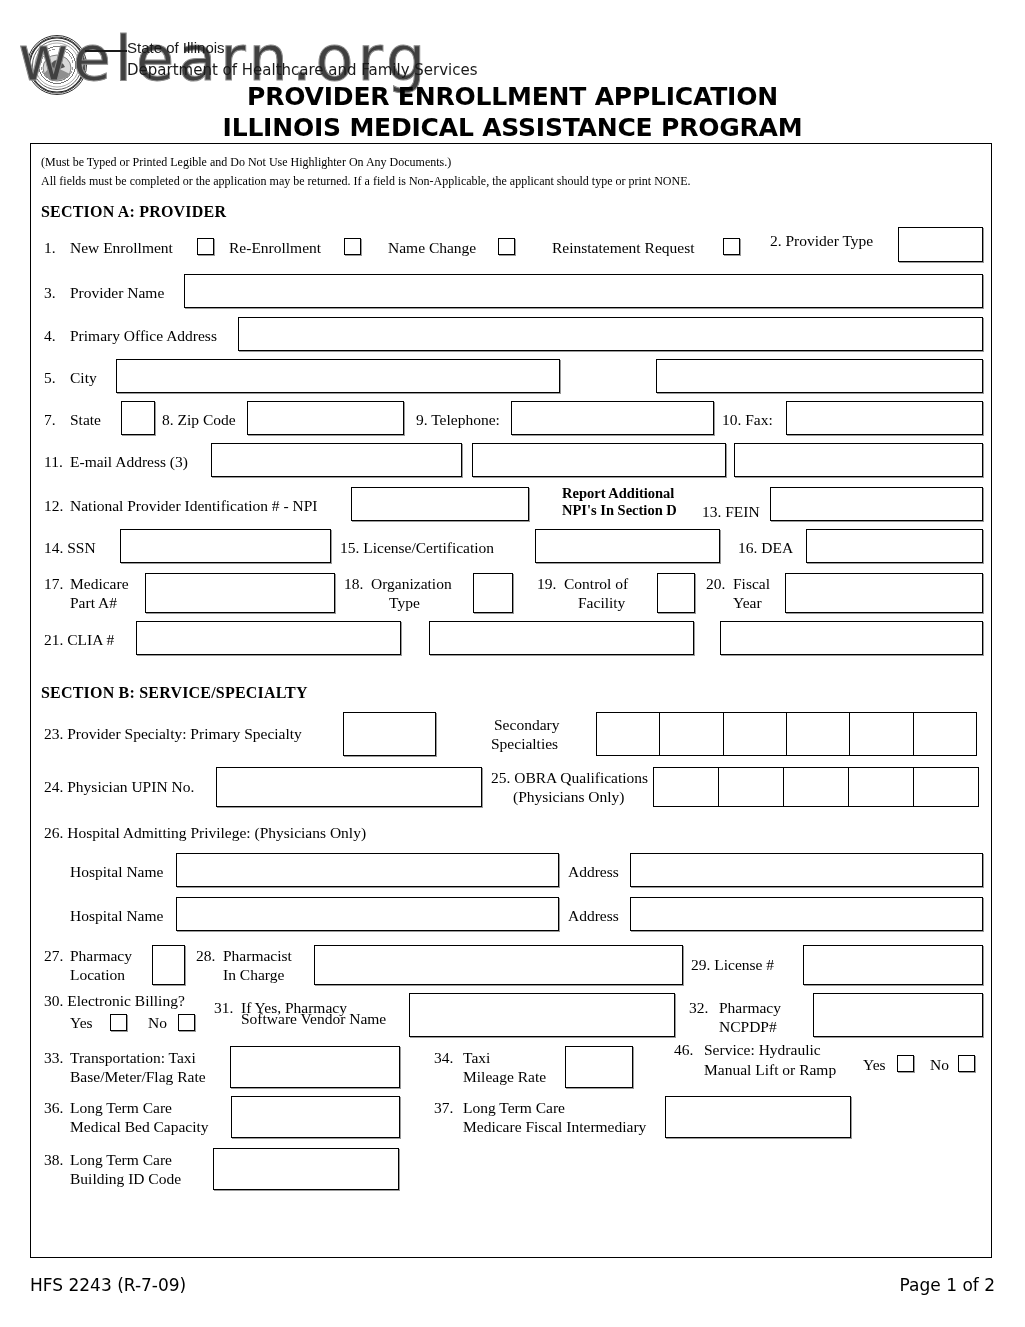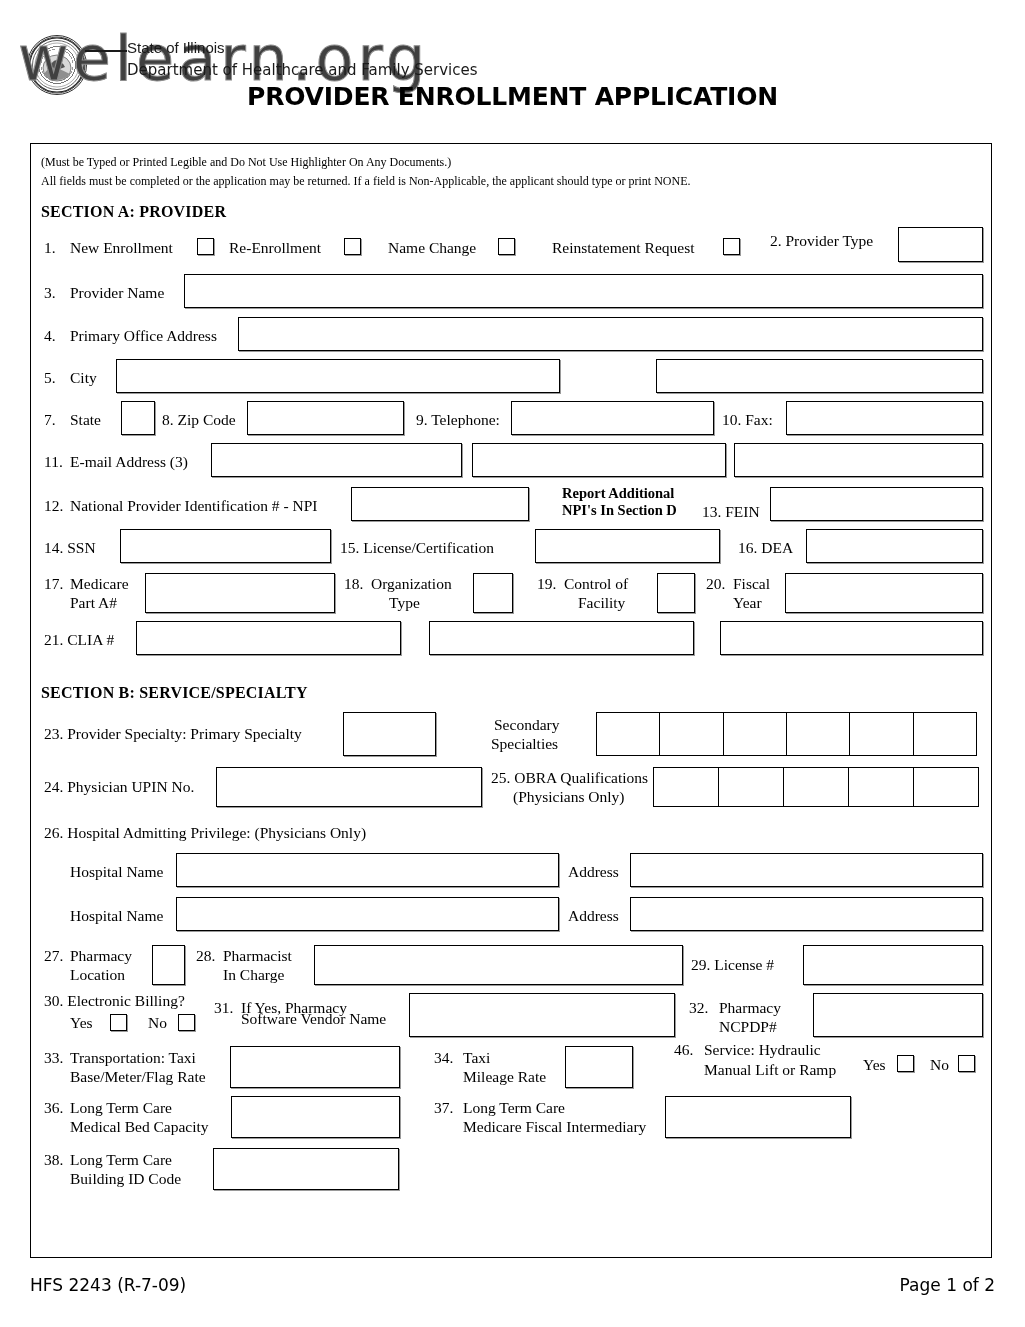--- a/index.html
+++ b/index.html
@@ -135,20 +135,21 @@
       <ellipse cx="29" cy="32" rx="14" ry="13" fill="#d9d9d9" stroke="#555" stroke-width="0.7"></ellipse>
       <path d="M16 38 q6 -9 13 -6 q7 3 13 6 q-6 6 -13 6 q-7 0 -13 -6z" fill="#8f8f8f"></path>
       <path d="M22 30 q4 -8 9 -5 q4 2 6 6 q-7 4 -15 -1z" fill="#555"></path>
       <circle cx="29" cy="29" r="27" fill="none" stroke="#222" stroke-width="1.2"></circle>
     </svg>
   </div>
   <div class="seal-rule"></div>
   <div class="org-line1">State of Illinois</div>
   <div class="org-line2">Department of Healthcare and Family Services</div>
   <div class="title1">PROVIDER ENROLLMENT APPLICATION</div>
+  <div class="title2">ILLINOIS MEDICAL ASSISTANCE PROGRAM</div>
 </div>
 
 <div class="frame">
 
   <div class="note">(Must be Typed or Printed Legible and Do Not Use Highlighter On Any Documents.)</div>
   <div class="note">All fields must be completed or the application may be returned. If a field is Non-Applicable, the applicant should type or print NONE.</div>
 
   <div class="section-head">SECTION A: PROVIDER</div>
 
   <div class="row" style="height:48px;">

